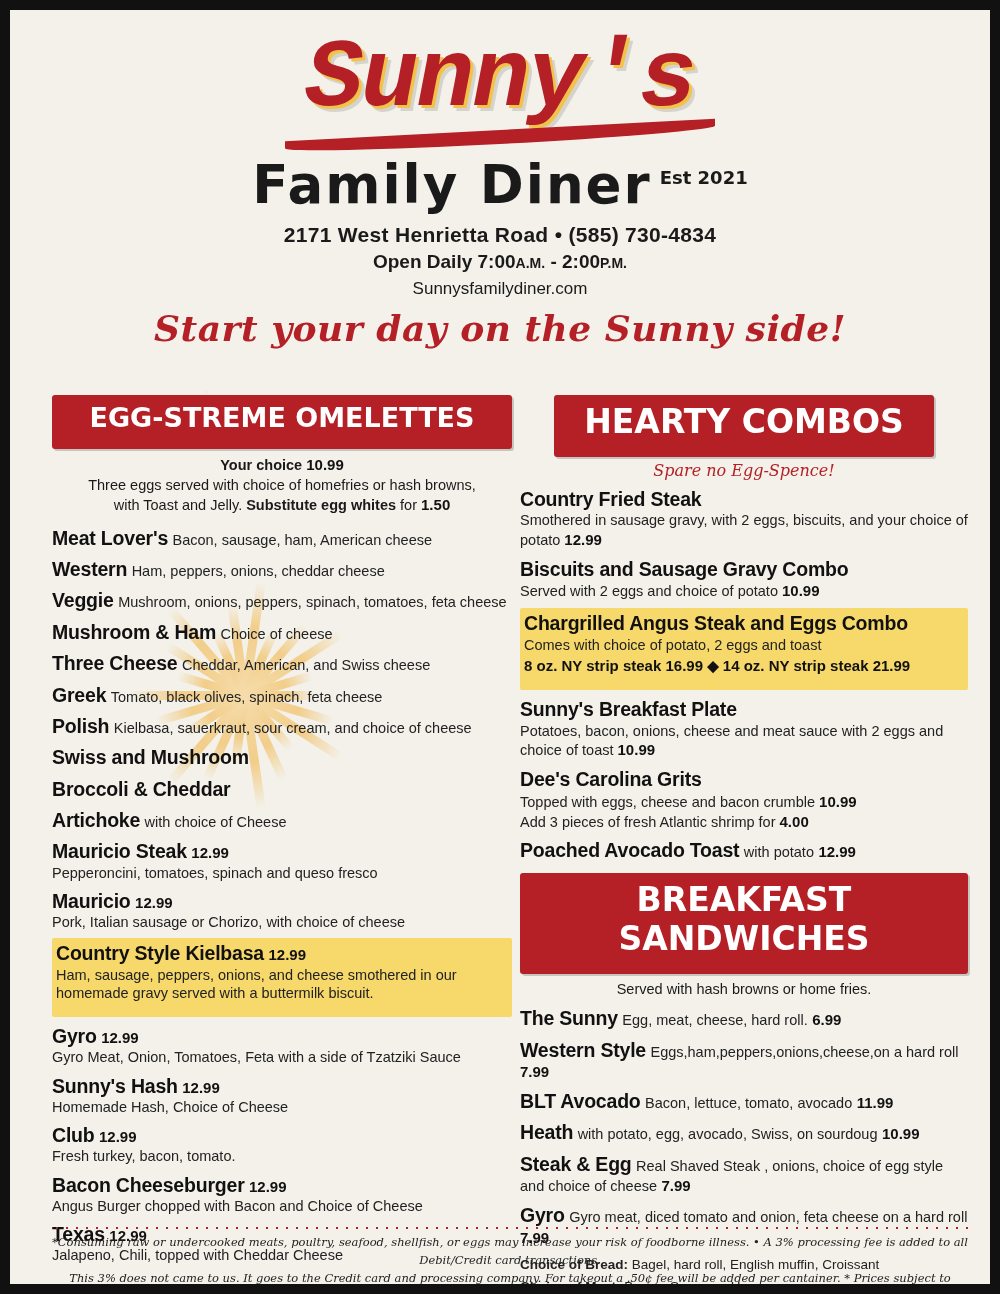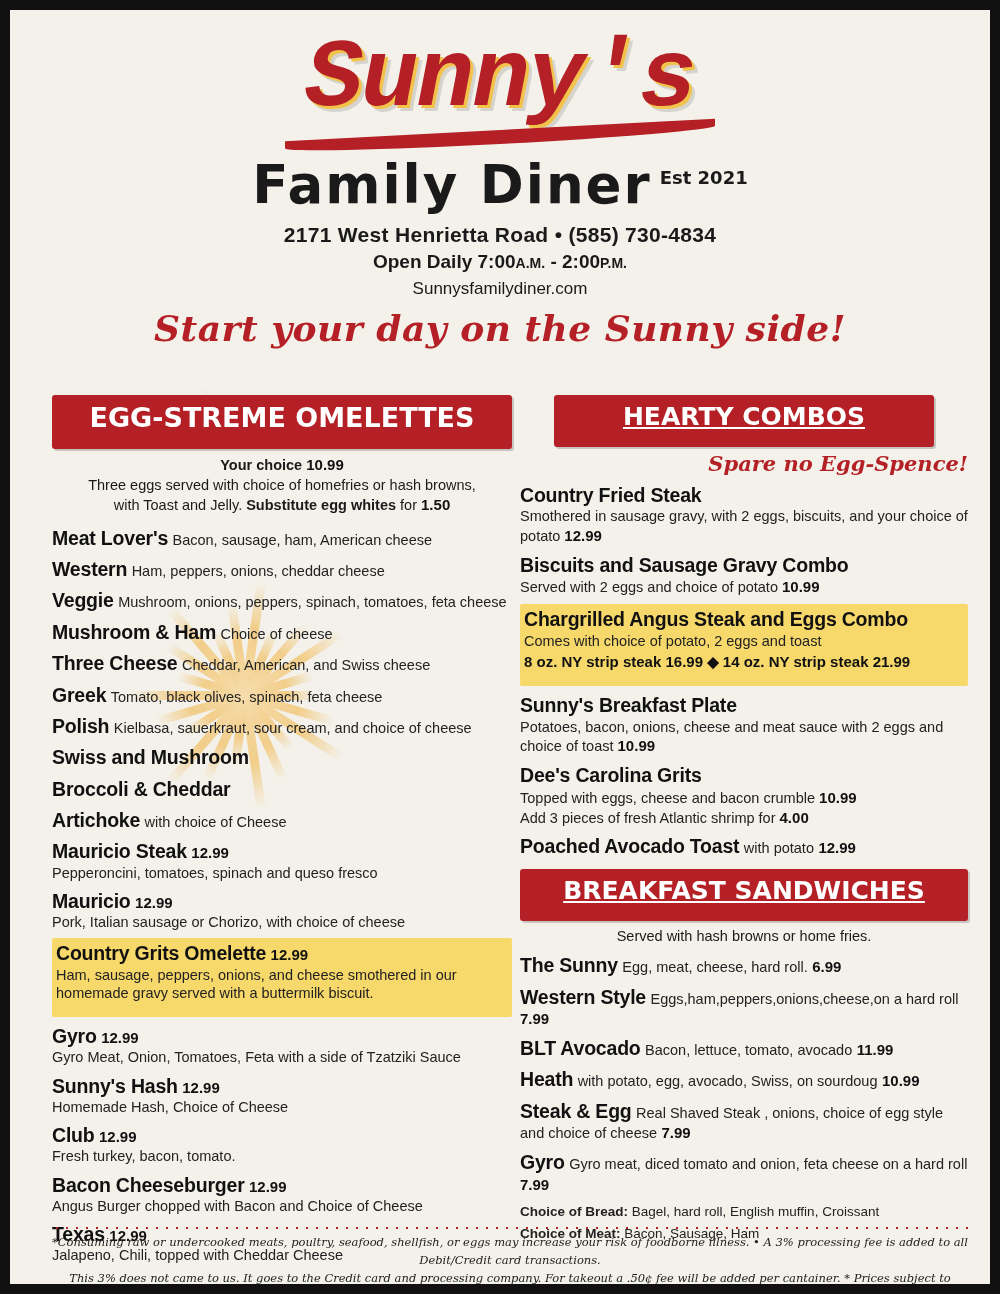--- a/index.html
+++ b/index.html
@@ -67,26 +67,26 @@
   .col-right{left:510px;width:448px;}
   .section-banner{
     background:#b42025;color:#fff;
     font-family:"DejaVu Sans", sans-serif;
     font-weight:700;font-size:27px;letter-spacing:0px;
     text-align:center;padding:7px 10px 16px;
     border-radius:3px;
     box-shadow:2px 2px 0 rgba(0,0,0,.18);
     margin-bottom:6px;
   }
-  .banner-sm{font-size:25px;text-decoration:underline;}
+  .banner-sm{font-size:33px;}
   .sub-center{text-align:center;font-size:14.5px;color:#1a1a1a;line-height:1.35;}
   .sub-center b{font-weight:700;}
   .spare{
-    text-align:right;color:#b42025;font-style:italic;font-weight:700;
-    font-size:21px;margin:3px 0 6px;
+    text-align:center;color:#b42025;font-style:italic;font-weight:400;
+    font-size:16px;margin:3px 0 6px;
     font-family:"DejaVu Serif", serif;
   }
   .item{margin-top:7px;line-height:1.25;}
   .iname{font-size:19.5px;font-weight:700;color:#111;letter-spacing:-.2px;}
   .idesc{font-size:14.5px;color:#222;}
   .price{font-size:15px;font-weight:700;color:#111;}
   .block-desc{font-size:14.5px;color:#222;line-height:1.3;}
   .hl{
     background:#f7d86a;padding:3px 4px 15px;display:block;border-radius:2px;
   }
@@ -211,21 +211,21 @@
         <span class="price">12.99</span>
         <div class="idesc">Pepperoncini, tomatoes, spinach and queso fresco</div>
       </div>
       <div class="item">
         <span class="iname">Mauricio</span>
         <span class="price">12.99</span>
         <div class="idesc">Pork, Italian sausage or Chorizo, with choice of cheese</div>
       </div>
 
       <div class="item hl">
-        <span class="iname">Country Grits Omelette</span>
+        <span class="iname">Country Style Kielbasa</span>
         <span class="price">12.99</span>
         <div class="idesc">Ham, sausage, peppers, onions, and cheese smothered in our homemade gravy served with a buttermilk biscuit.</div>
       </div>
 
       <div class="item">
         <span class="iname">Gyro</span>
         <span class="price">12.99</span>
         <div class="idesc">Gyro Meat, Onion, Tomatoes, Feta with a side of Tzatziki Sauce</div>
       </div>
       <div class="item">

